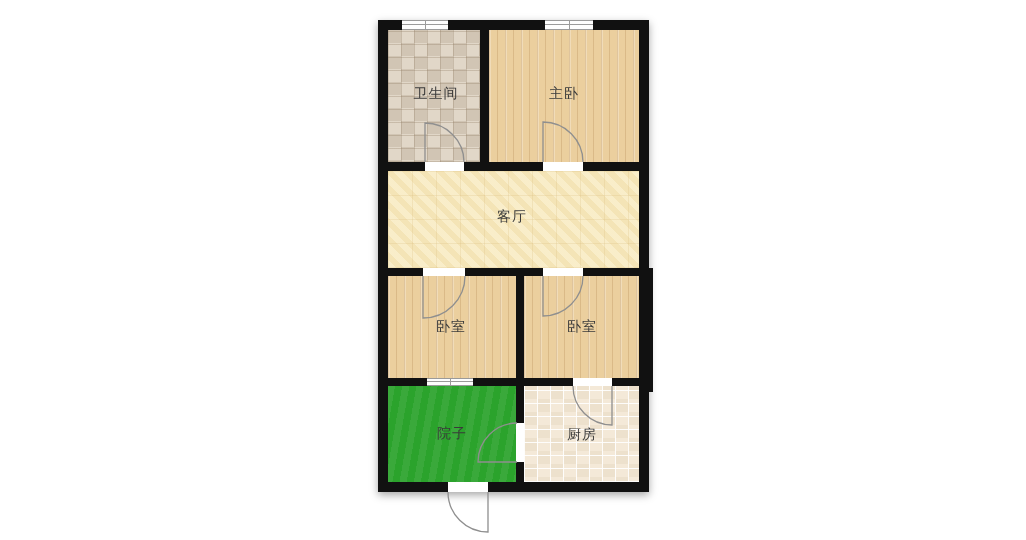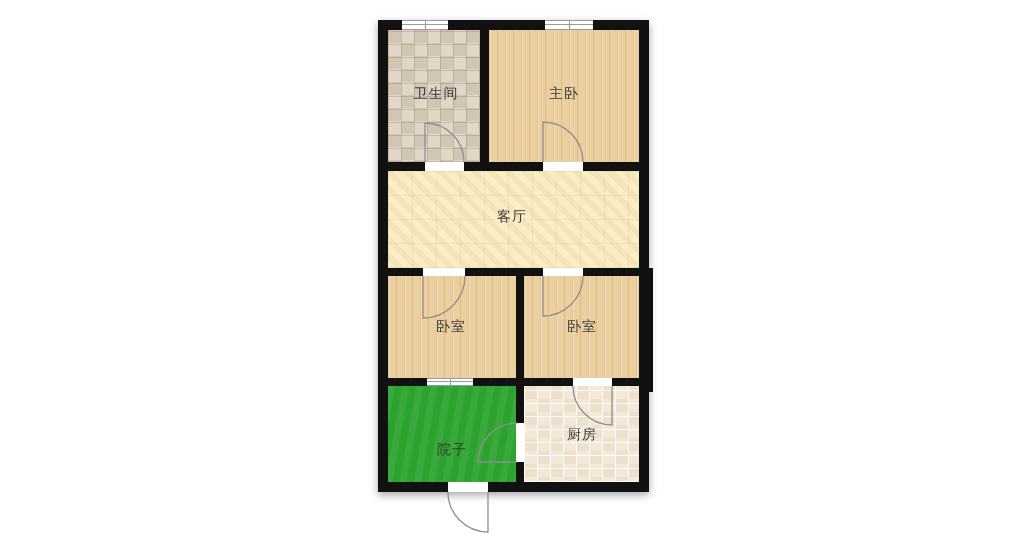--- a/index.html
+++ b/index.html
@@ -112,17 +112,17 @@
       <path d="M195 366 A39 39 0 0 0 234 405 L234 366"></path>
       <path d="M139 403 A39 39 0 0 0 100 442 L139 442"></path>
       <path d="M70 472 A40 40 0 0 0 110 512 L110 472"></path>
     </svg>
 
     <div class="room-label" style="left:58px;top:74px;">卫生间</div>
     <div class="room-label" style="left:186px;top:74px;">主卧</div>
     <div class="room-label" style="left:134px;top:197px;">客厅</div>
     <div class="room-label" style="left:73px;top:307px;">卧室</div>
     <div class="room-label" style="left:204px;top:307px;">卧室</div>
-    <div class="room-label" style="left:74px;top:430px;">院子</div>
+    <div class="room-label" style="left:74px;top:414px;">院子</div>
     <div class="room-label" style="left:204px;top:415px;">厨房</div>
 
   </div>
 </div>
 
 </body></html>

